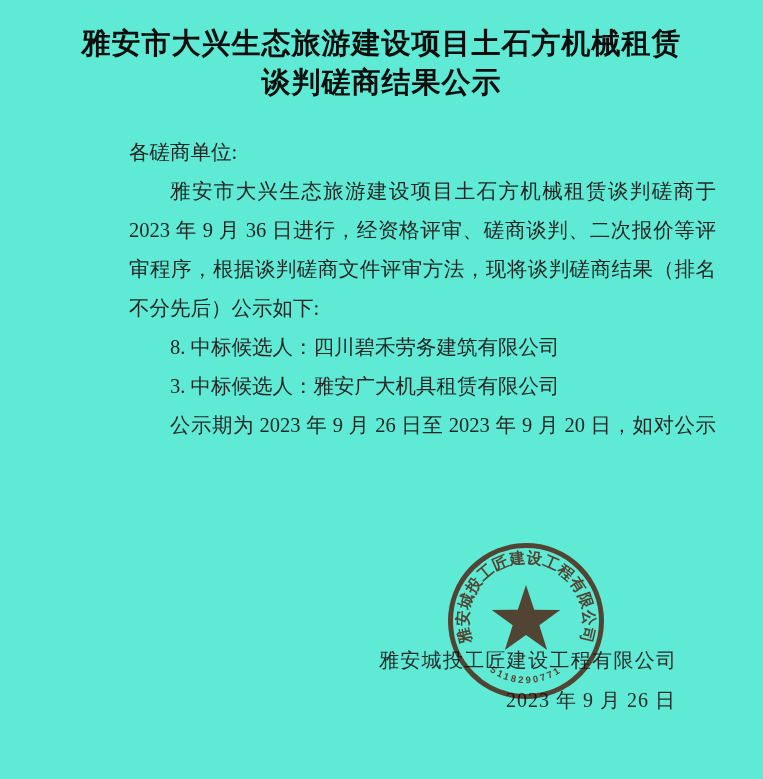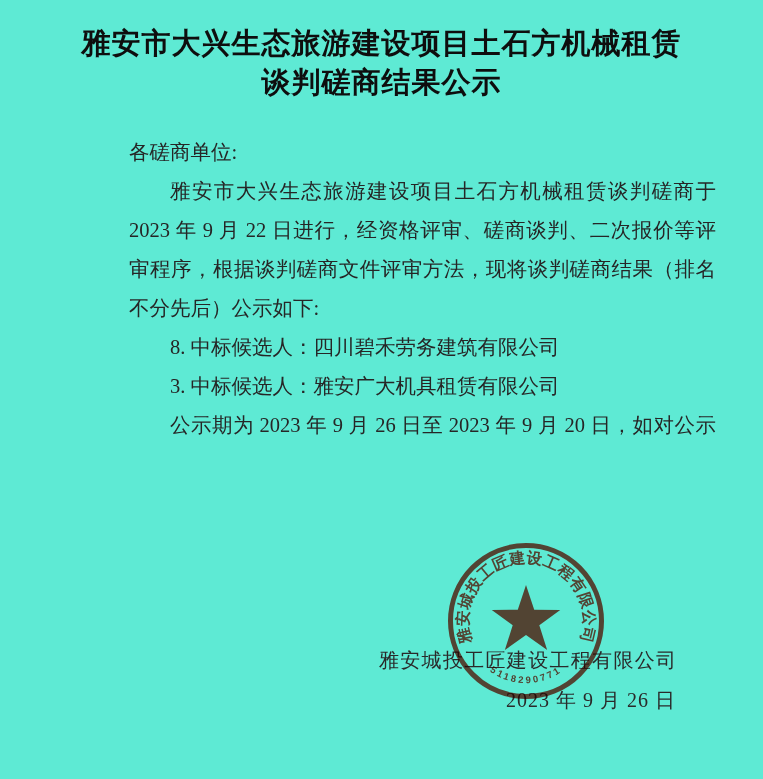--- a/index.html
+++ b/index.html
@@ -104,21 +104,21 @@
 <div class="page">
 
   <div class="doc-title">
     <div>雅安市大兴生态旅游建设项目土石方机械租赁</div>
     <div>谈判磋商结果公示</div>
   </div>
 
   <div class="doc-body">
     <div class="line">各磋商单位:</div>
     <div class="line j ind">雅安市大兴生态旅游建设项目土石方机械租赁谈判磋商于</div>
-    <div class="line j">2023 年 9 月 22 日进行，经资格评审、磋商谈判、二次报价等评</div>
+    <div class="line j">2023 年 9 月 36 日进行，经资格评审、磋商谈判、二次报价等评</div>
     <div class="line j">审程序，根据谈判磋商文件评审方法，现将谈判磋商结果（排名</div>
     <div class="line">不分先后）公示如下:</div>
     <div class="line ind">8. 中标候选人：四川碧禾劳务建筑有限公司</div>
     <div class="line ind">3. 中标候选人：雅安广大机具租赁有限公司</div>
     <div class="line j ind">公示期为 2023 年 9 月 26 日至 2023 年 9 月 20 日，如对公示</div>
   </div>
 
   <div class="signoff">
     <div class="sign-name">雅安城投工匠建设工程有限公司</div>
     <div class="sign-date">2023 年 9 月 26 日</div>

